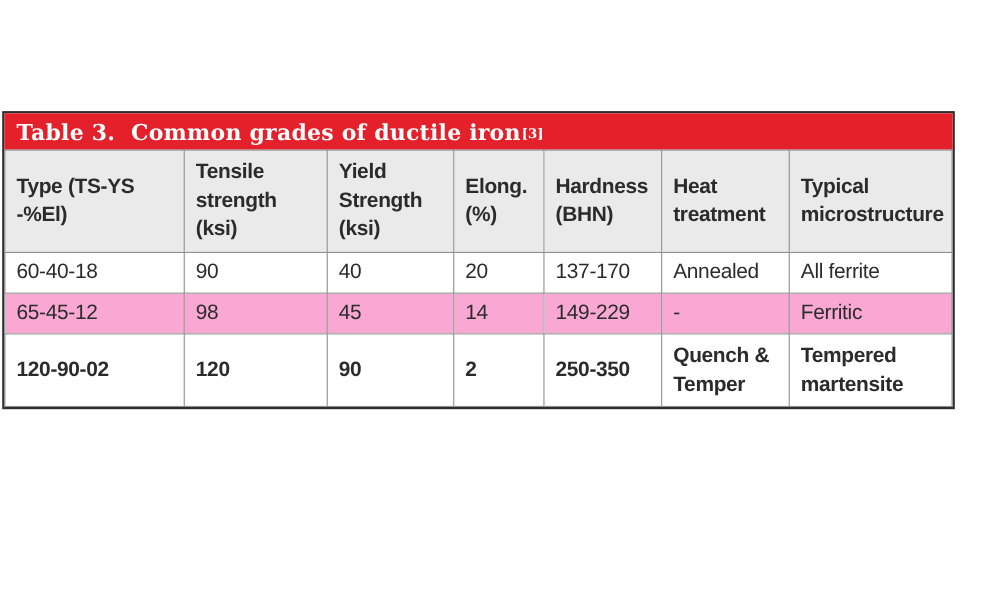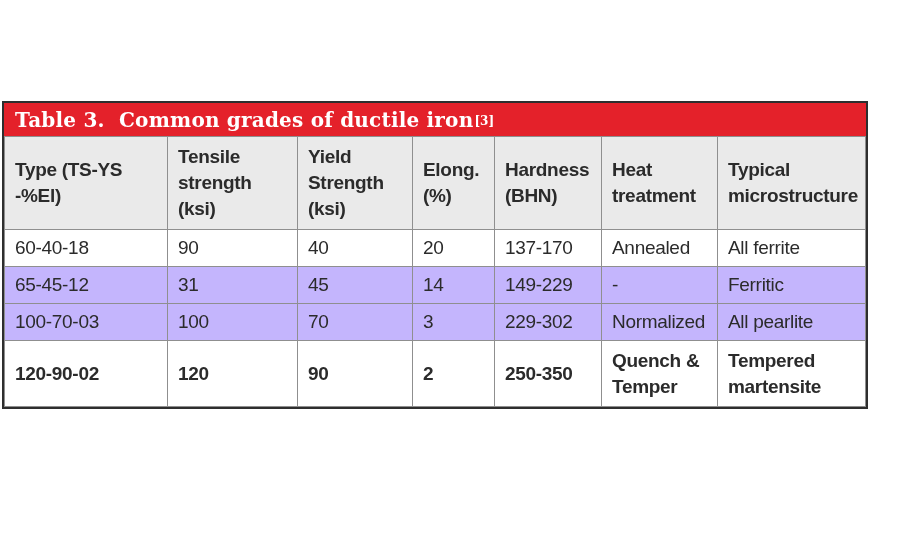--- a/index.html
+++ b/index.html
@@ -62,21 +62,21 @@
     white-space: pre-line;
     line-height: 26px;
     overflow: hidden;
   }
   .grade-table thead th {
     background: #eaeaea;
     font-weight: bold;
     height: 93px;
   }
   .grade-table tbody tr { height: 37px; background: #ffffff; }
-  .grade-table tbody tr.alt { background: #c4b5fd; }
+  .grade-table tbody tr.alt { background: #f9a8d4; }
   .grade-table tbody tr.tall { height: 66px; font-weight: bold; }
 </style>
 </head>
 <body>
 
 <div class="stage">
   <div class="table-outer">
 
     <div class="title-bar">
       <span class="title-text">Table 3.  Common grades of ductile iron</span>
@@ -118,35 +118,26 @@
           <td>60-40-18</td>
           <td>90</td>
           <td>40</td>
           <td>20</td>
           <td>137-170</td>
           <td>Annealed</td>
           <td>All ferrite</td>
         </tr>
         <tr class="alt">
           <td>65-45-12</td>
-          <td>31</td>
+          <td>98</td>
           <td>45</td>
           <td>14</td>
           <td>149-229</td>
           <td>-</td>
           <td>Ferritic</td>
-        </tr>
-        <tr class="alt">
-          <td>100-70-03</td>
-          <td>100</td>
-          <td>70</td>
-          <td>3</td>
-          <td>229-302</td>
-          <td>Normalized</td>
-          <td>All pearlite</td>
         </tr>
         <tr class="tall">
           <td>120-90-02</td>
           <td>120</td>
           <td>90</td>
           <td>2</td>
           <td>250-350</td>
           <td>Quench &amp;
 Temper</td>
           <td>Tempered

